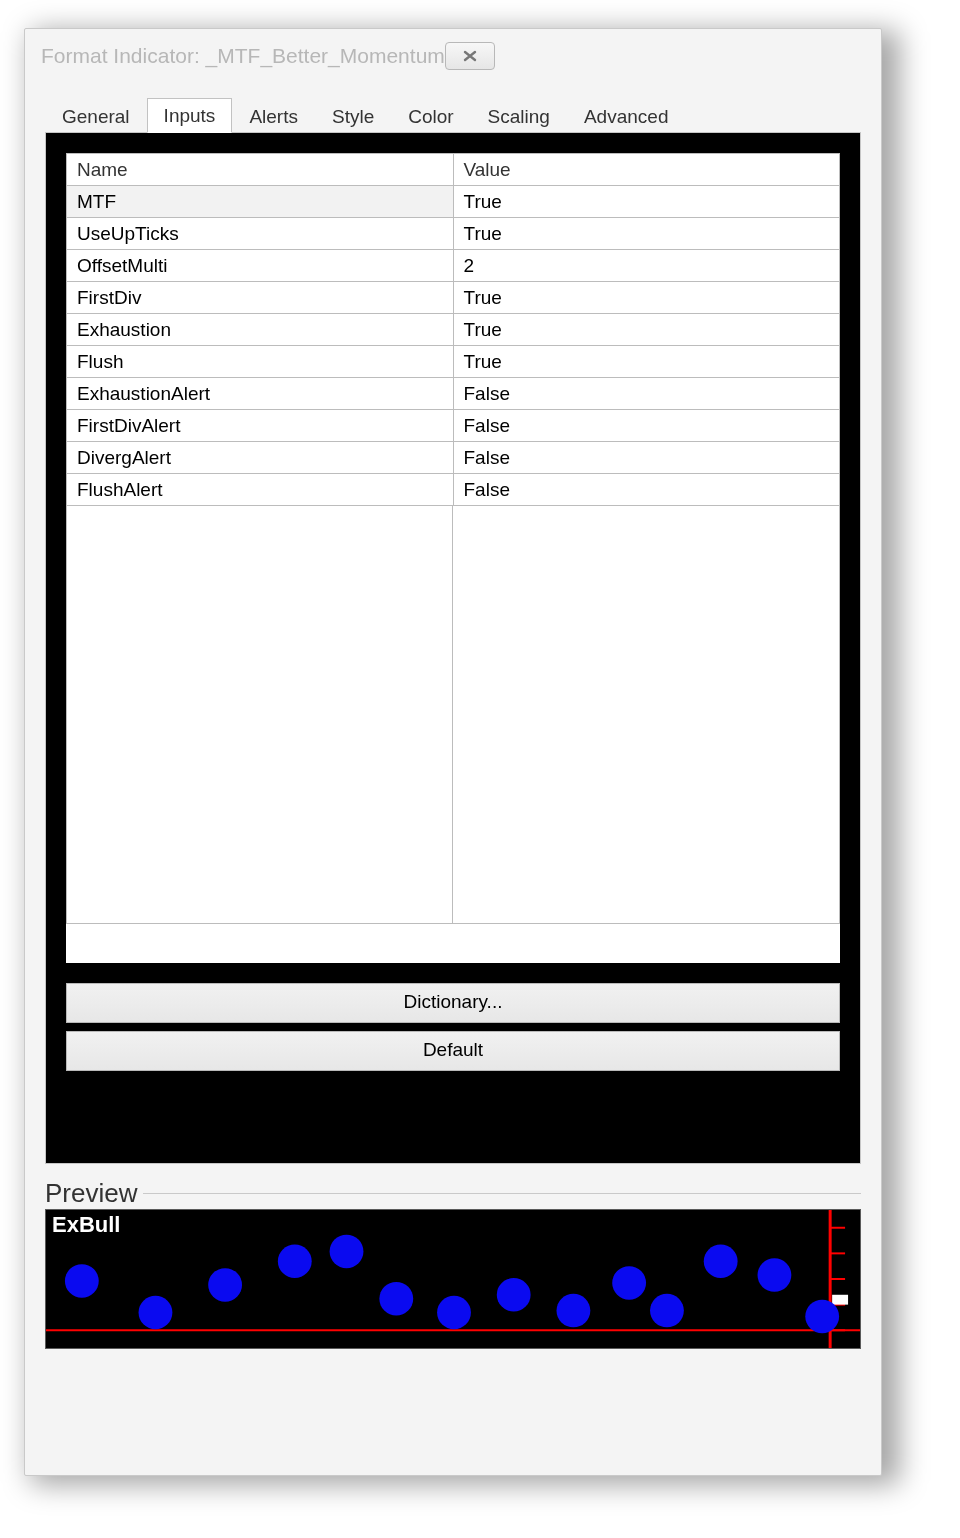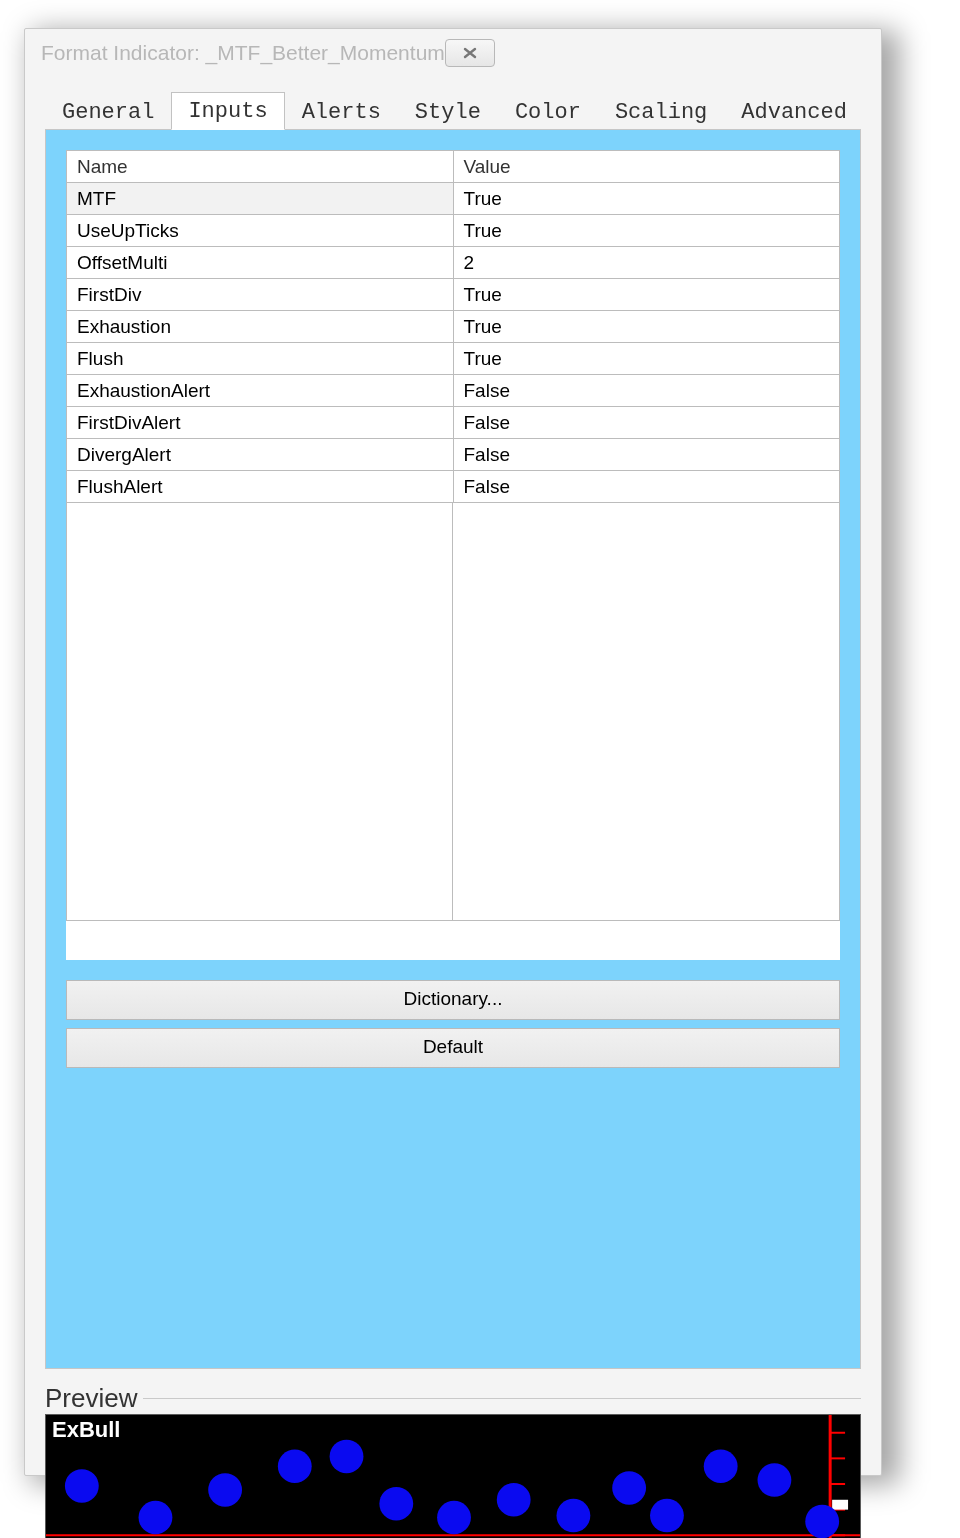--- a/index.html
+++ b/index.html
@@ -57,47 +57,46 @@
   
   .tabstrip {
     display: flex;
     align-items: flex-end;
     margin: 20px 0 0 20px;
     position: relative;
     z-index: 2;
   }
   .tab {
     padding: 6px 16px 5px 16px;
-    font-size: 22px;
+    font-size: 19px;
     color: #333;
     border: 1px solid transparent;
     border-bottom: none;
     background: transparent;
     cursor: pointer;
     margin-right: 0;
     position: relative;
     top: 1px;
-    font-family: Liberation Mono, monospace;
   }
   .tab.active {
     background: #fff;
     border-color: #c2c2c2;
     border-bottom: 1px solid #fff;
     top: 1px;
     z-index: 3;
   }
   .panel {
     margin: 0 20px 0 20px;
     border: 1px solid #c6c6c6;
-    background: #7dd3fc;
+    background: #000000;
     flex: 0 0 auto;
     padding: 20px 20px 20px 20px;
     position: relative;
     z-index: 1;
-    height: 1240px;
+    height: 1032px;
   }
   
   .tbl {
     width: 100%;
     border: 1px solid #bcbcbc;
     border-collapse: collapse;
     background: #fff;
   }
   .tbl th, .tbl td {
     border: 1px solid #bcbcbc;

